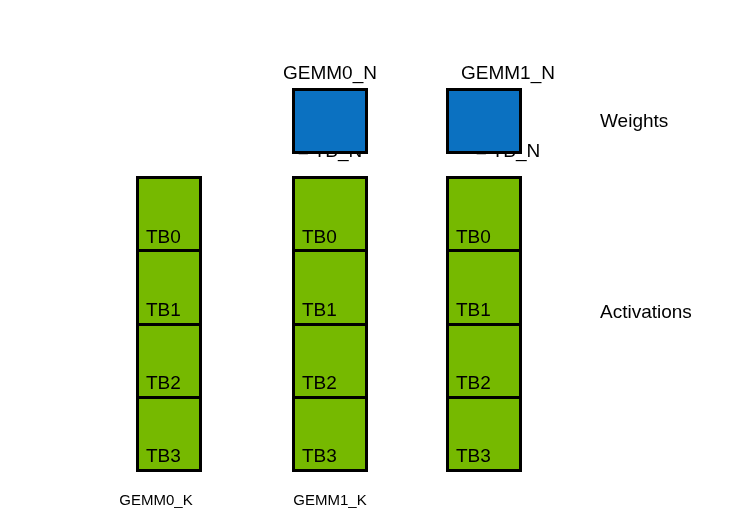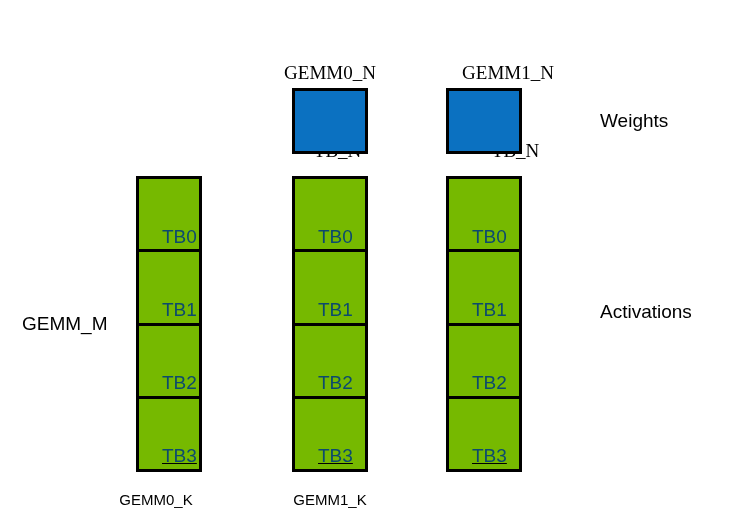--- a/index.html
+++ b/index.html
@@ -25,21 +25,20 @@
     line-height: 25px;
     white-space: pre;
     letter-spacing: 0px;
   }
   
   .top-label {
     width: 160px;
     text-align: center;
     font-size: 19px;
     line-height: 26px;
-    font-family: Liberation Serif, serif;
   }
   #top-label-0 { left: 250px; top: 8px; }
   #top-label-1 { left: 428px; top: 8px; }
 
   
   .weight-box {
     position: absolute;
     background: #0b71c1;
     border: 3px solid #000000;
     box-sizing: border-box;
@@ -61,26 +60,26 @@
   .tb-cell {
     flex: 1 1 0;
     background: #76b900;
     border: 3px solid #000000;
     box-sizing: border-box;
     margin-bottom: -3px;
     display: flex;
     align-items: center;
     position: relative;
   }
-  .tb-cell:last-child { margin-bottom: 0; text-decoration: underline; }
+  .tb-cell:last-child { margin-bottom: 0; }
   .tb-text {
-    color: #0c4a6e;
+    color: #000000;
     font-size: 19px;
     line-height: 21px;
-    padding-left: 23px;
+    padding-left: 7px;
     white-space: pre;
     margin-top: 44px;
   }
 
   
   #side-label-weights { left: 600px; top: 108px; }
   #side-label-activations { left: 600px; top: 299px; }
 
   
   #left-label-m { left: 22px; top: 311px; }
@@ -154,18 +153,17 @@
       <span class="tb-text">TB2</span>
     </div>
     <div class="tb-cell">
       <span class="tb-text">TB3</span>
     </div>
   </div>
 
   <div class="label" id="side-label-activations">Activations</div>
   <div class="label" id="side-label-weights">Weights</div>
 
-  <div class="label" id="left-label-m">GEMM_M</div>
 
   <div class="label bottom-label" id="bottom-label-0">GEMM0_K</div>
   <div class="label bottom-label" id="bottom-label-1">GEMM1_K</div>
 
 </div>
 
 </body></html>

